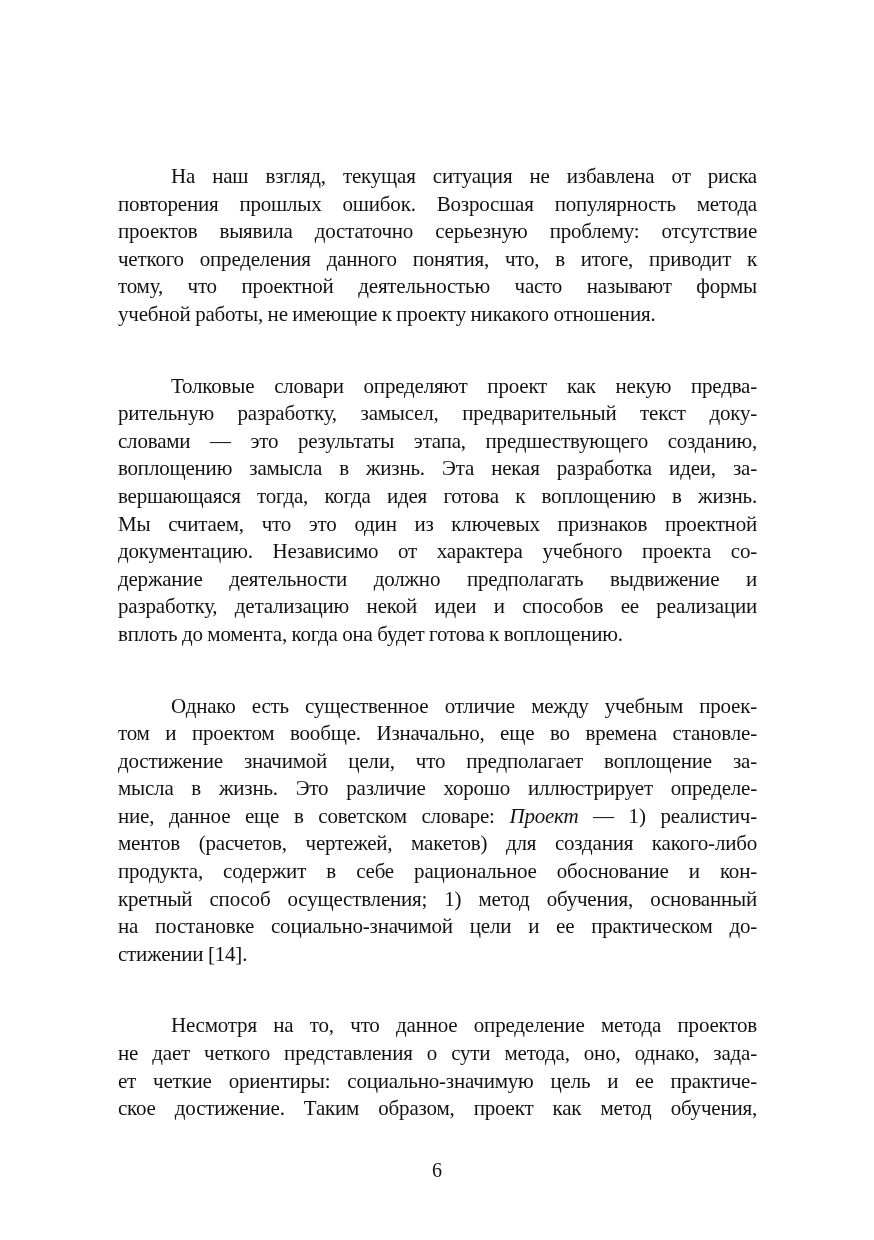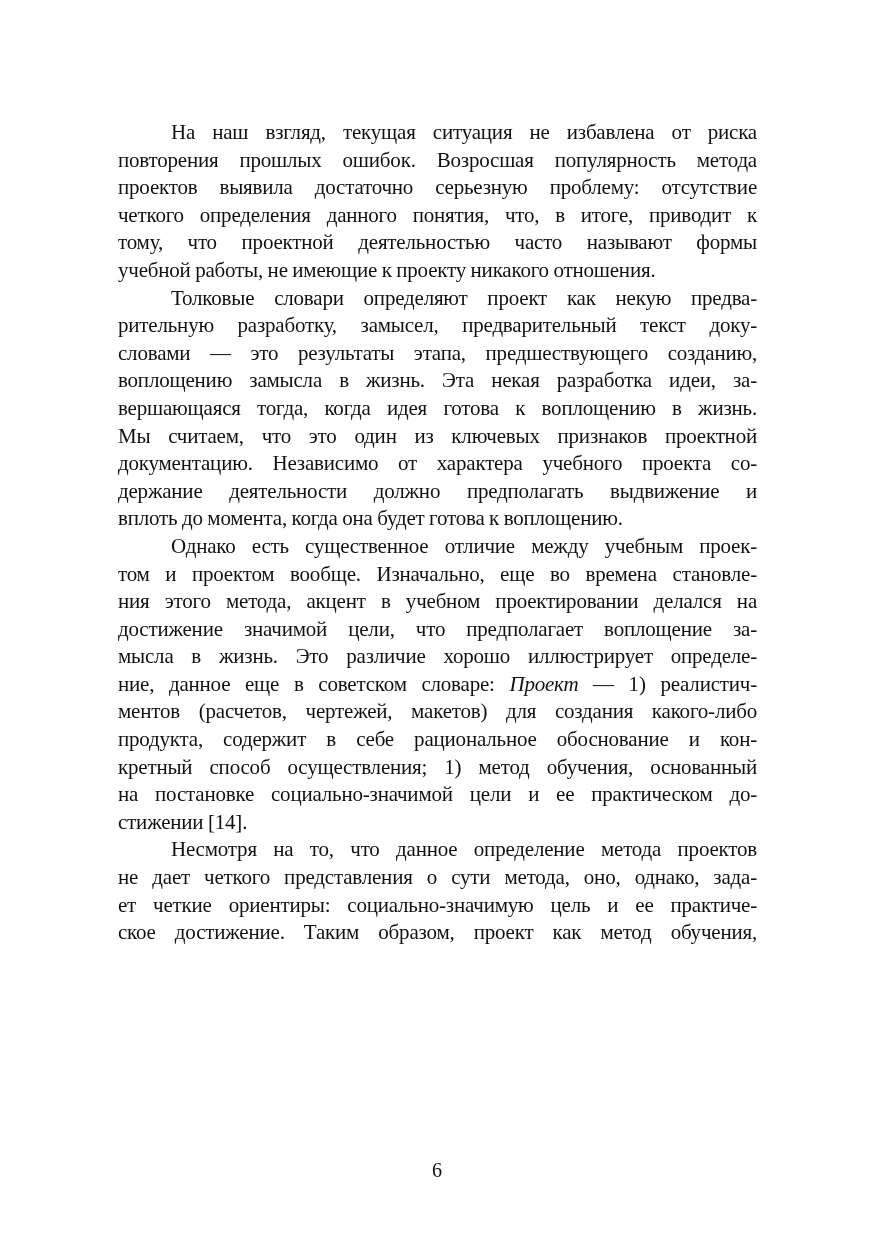--- a/index.html
+++ b/index.html
@@ -31,20 +31,21 @@
       line-height: 27.6px;
       height: 27.6px;
       white-space: nowrap;
       text-align: justify;
       text-align-last: justify;
       letter-spacing: -0.2px;
       word-spacing: -0.5px;
     }
     .line.first {
       padding-left: 53px;
+      margin-top: 44px;
     }
     .line.last {
       text-align-last: left;
     }
     .line em {
       font-style: italic;
     }
     .page-number {
       position: absolute;
       left: 0;
@@ -71,27 +72,27 @@
 
   <div class="para">
     <span class="line first">Толковые словари определяют проект как некую предва-</span>
     <span class="line">рительную разработку, замысел, предварительный текст доку-</span>
     <span class="line">словами — это результаты этапа, предшествующего созданию,</span>
     <span class="line">воплощению замысла в жизнь. Эта некая разработка идеи, за-</span>
     <span class="line">вершающаяся тогда, когда идея готова к воплощению в жизнь.</span>
     <span class="line">Мы считаем, что это один из ключевых признаков проектной</span>
     <span class="line">документацию. Независимо от характера учебного проекта со-</span>
     <span class="line">держание деятельности должно предполагать выдвижение и</span>
+    <span class="line">разработку, детализацию некой идеи и способов ее реализации</span>
     <span class="line last">вплоть до момента, когда она будет готова к воплощению.</span>
   </div>
 
   <div class="para">
     <span class="line first">Однако есть существенное отличие между учебным проек-</span>
     <span class="line">том и проектом вообще. Изначально, еще во времена становле-</span>
-    <span class="line">ния этого метода, акцент в учебном проектировании делался на</span>
     <span class="line">достижение значимой цели, что предполагает воплощение за-</span>
     <span class="line">мысла в жизнь. Это различие хорошо иллюстрирует определе-</span>
     <span class="line"><span>ние, данное еще в советском словаре: </span><em>Проект</em><span> — 1) реалистич-</span></span>
     <span class="line">ментов (расчетов, чертежей, макетов) для создания какого-либо</span>
     <span class="line">продукта, содержит в себе рациональное обоснование и кон-</span>
     <span class="line">кретный способ осуществления; 1) метод обучения, основанный</span>
     <span class="line">на постановке социально-значимой цели и ее практическом до-</span>
     <span class="line last">стижении [14].</span>
   </div>
 

